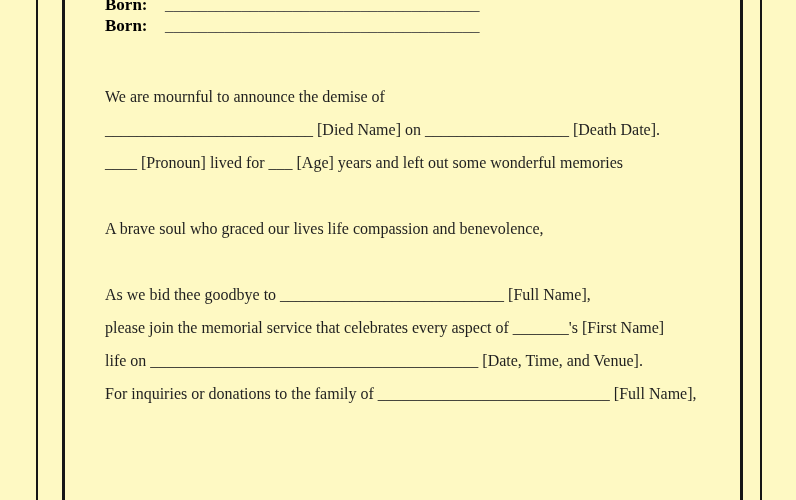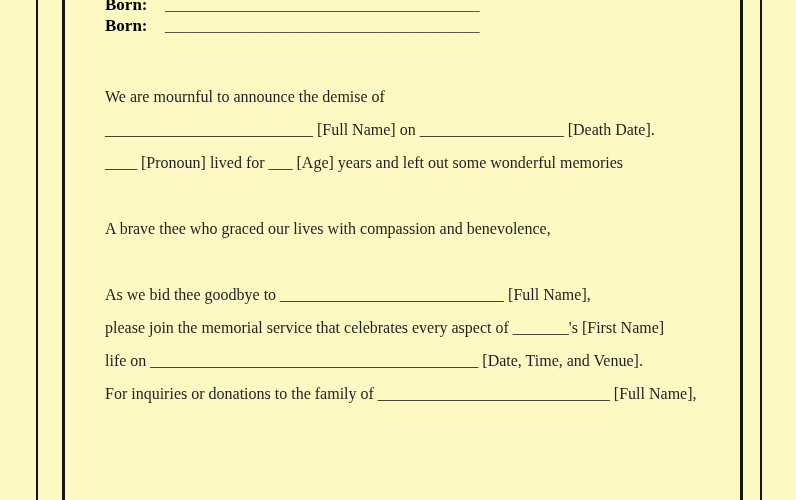--- a/index.html
+++ b/index.html
@@ -72,26 +72,26 @@
   <div class="content">
 
     <div class="hdr-row"><span class="hdr-label">Born:</span><span class="hdr-fill">_____________________________________</span></div>
 
     <div class="hdr-row"><span class="hdr-label">Born:</span><span class="hdr-fill">_____________________________________</span></div>
 
     <div class="body-text">
 
       <div class="para">
         <div class="line">We are mournful to announce the demise of</div>
-        <div class="line">__________________________ [Full Name] on __________________ [Death Date].</div>
+        <div class="line">__________________________ [Died Name] on __________________ [Death Date].</div>
         <div class="line">____ [Pronoun] lived for ___ [Age] years and left out some wonderful memories</div>
       </div>
 
       <div class="para">
-        <div class="line">A brave thee who graced our lives with compassion and benevolence,</div>
+        <div class="line">A brave soul who graced our lives life compassion and benevolence,</div>
       </div>
 
       <div class="para">
         <div class="line">As we bid thee goodbye to ____________________________ [Full Name],</div>
         <div class="line">please join the memorial service that celebrates every aspect of _______'s [First Name]</div>
         <div class="line">life on _________________________________________ [Date, Time, and Venue].</div>
         <div class="line">For inquiries or donations to the family of _____________________________ [Full Name],</div>
       </div>
 
     </div>

